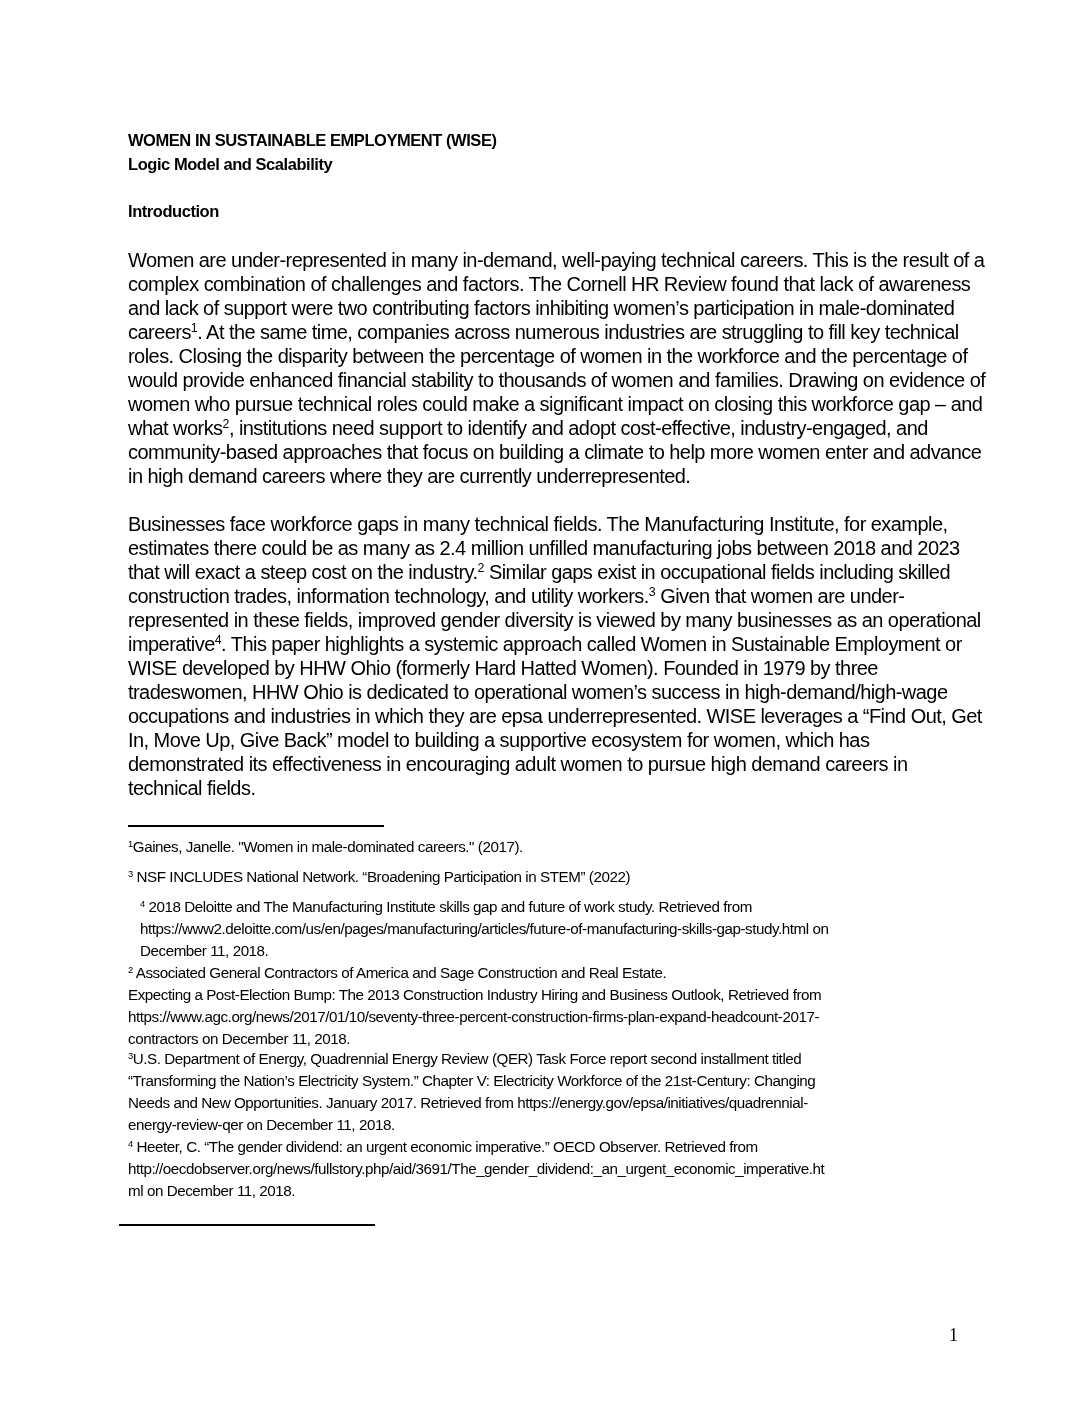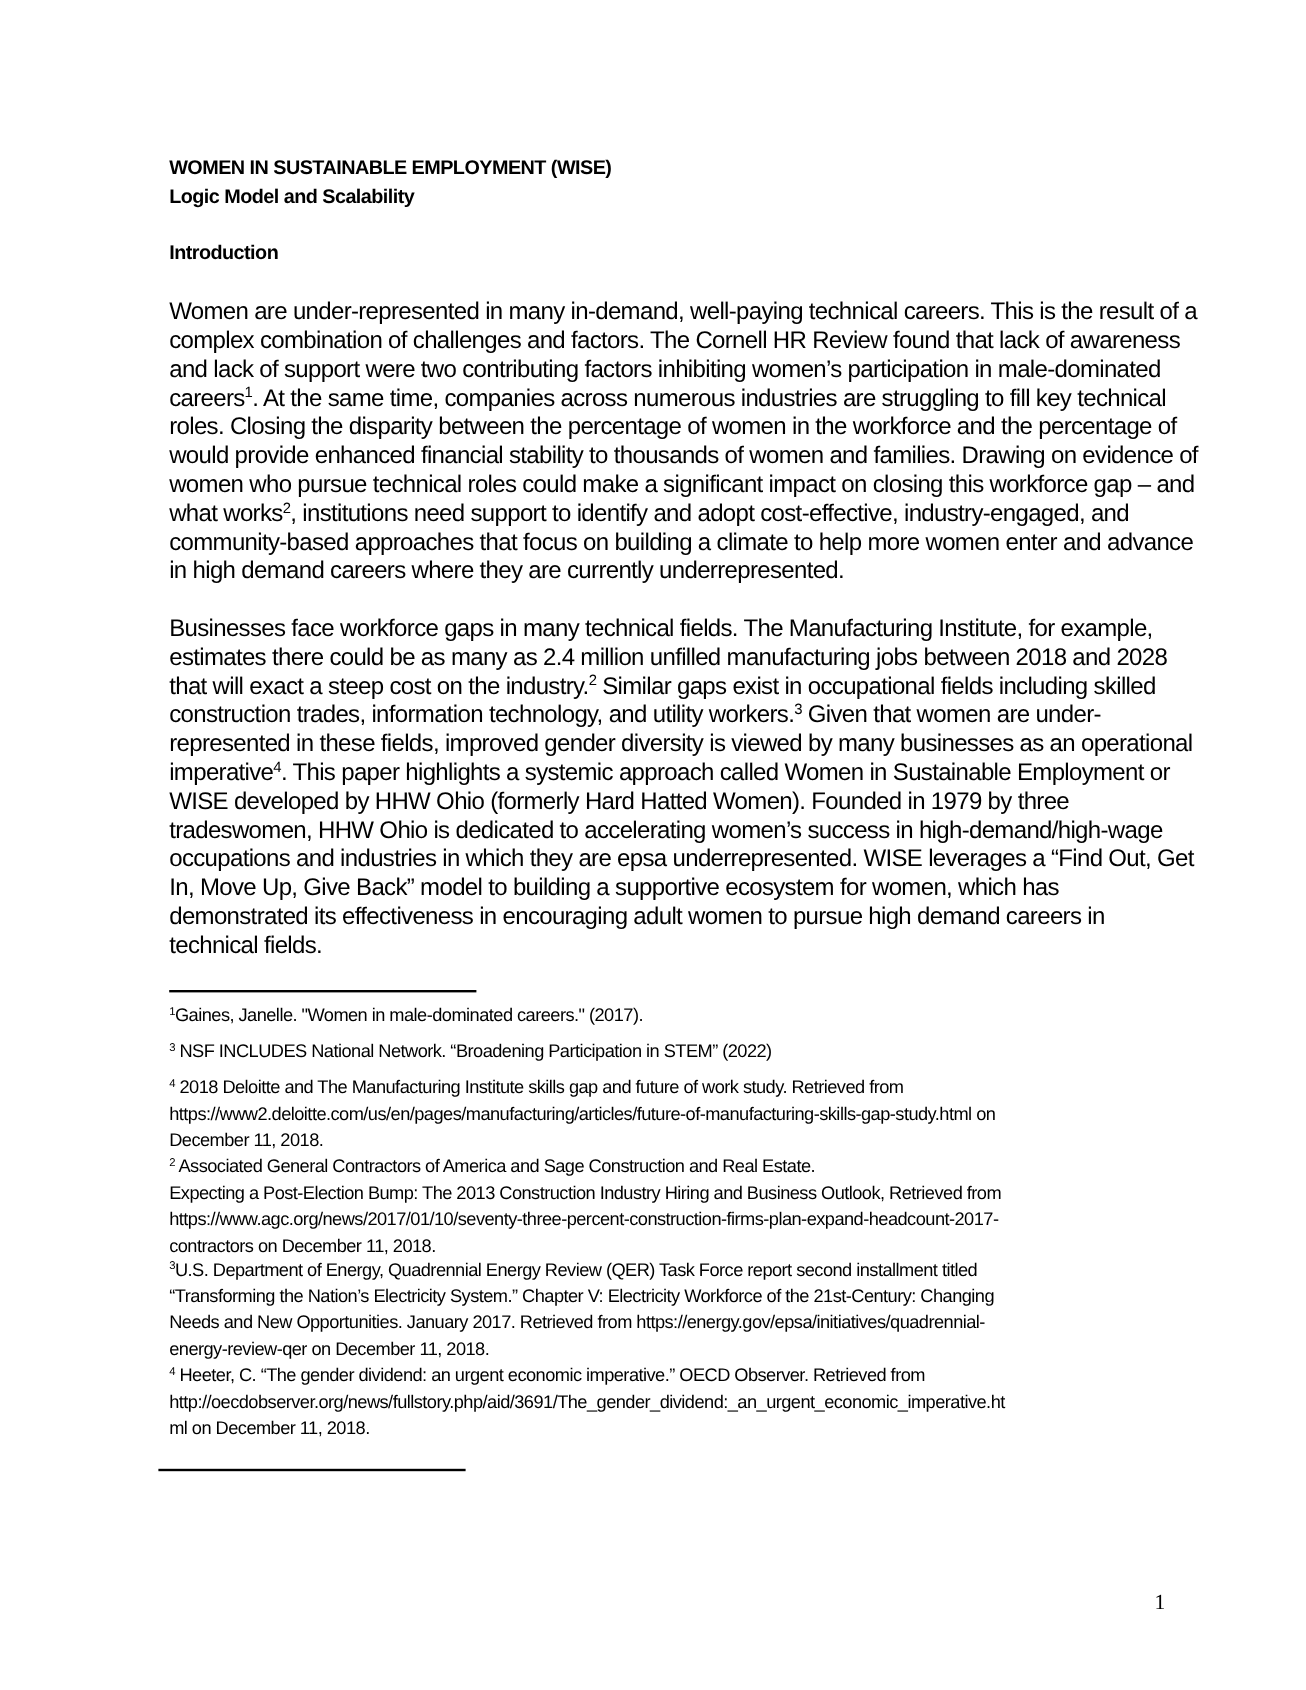--- a/index.html
+++ b/index.html
@@ -1,17 +1,17 @@
 <!DOCTYPE html>
 <html><head>
 <meta charset="utf-8">
 <style>
   html, body { margin: 0; padding: 0; background: #ffffff; }
   body { width: 1088px; height: 1408px; position: relative; overflow: hidden; color: #000; }
-  .page { position: absolute; left: 13px; top: 0; width: 873px; height: 1408px; background: #fff; }
+  .page { position: absolute; left: 0; top: 0; width: 873px; height: 1408px; background: #fff; }
   .t { position: absolute; left: 128px; white-space: nowrap; font-family: "Liberation Sans Narrow", "Liberation Sans", sans-serif; }
   .h { font-weight: bold; font-size: 16.5px; letter-spacing: -0.45px; }
   .body { font-size: 20px; letter-spacing: -0.55px; line-height: 24px; }
   .fn { font-size: 15.2px; letter-spacing: -0.45px; line-height: 22px; }
   sup { font-size: 0.62em; line-height: 0; vertical-align: 0.55em; }
   .rule { position: absolute; height: 2px; background: #000; }
   .pnum { position: absolute; left: 949px; top: 1325px; font-family: "Liberation Serif", serif; font-size: 18px; }
 </style>
 </head>
 <body>
@@ -28,43 +28,43 @@
       <div>careers<sup>1</sup>.  At the same time, companies across numerous industries are struggling to fill key technical</div>
       <div>roles.  Closing the disparity between the percentage of women in the workforce and the percentage of</div>
       <div>would provide enhanced financial stability to thousands of women and families. Drawing on evidence of</div>
       <div>women who pursue technical roles could make a significant impact on closing this workforce gap – and</div>
       <div>what works<sup>2</sup>, institutions need support to identify and adopt cost-effective, industry-engaged, and</div>
       <div>community-based approaches that focus on building a climate to help more women enter and advance</div>
       <div>in high demand careers where they are currently underrepresented.</div>
     </div>
   <div id="para-1" class="t body" style="top:512px">
       <div>Businesses face workforce gaps in many technical fields. The Manufacturing Institute, for example,</div>
-      <div>estimates there could be as many as 2.4 million unfilled manufacturing jobs between 2018 and 2028</div>
+      <div>estimates there could be as many as 2.4 million unfilled manufacturing jobs between 2018 and 2023</div>
       <div>that will exact a steep cost on the industry.<sup>2</sup> Similar gaps exist in occupational fields including skilled</div>
       <div>construction trades, information technology, and utility workers.<sup>3</sup> Given that women are under-</div>
       <div>represented in these fields, improved gender diversity is viewed by many businesses as an operational</div>
       <div>imperative<sup>4</sup>. This paper highlights a systemic approach called Women in Sustainable Employment or</div>
       <div>WISE developed by HHW Ohio (formerly Hard Hatted Women). Founded in 1979 by three</div>
-      <div>tradeswomen, HHW Ohio is dedicated to accelerating women’s success in high-demand/high-wage</div>
+      <div>tradeswomen, HHW Ohio is dedicated to operational women’s success in high-demand/high-wage</div>
       <div>occupations and industries in which they are epsa underrepresented. WISE leverages a “Find Out, Get</div>
       <div>In, Move Up, Give Back” model to building a supportive ecosystem for women, which has</div>
       <div>demonstrated its effectiveness in  encouraging adult women to pursue high demand careers in</div>
       <div>technical fields.</div>
     </div>
 
   <div class="rule" style="left:128px; top:825px; width:256px;"></div>
 
   <div id="footnotes">
       <div class="t fn" style="top: 836px;">
         <div><sup>1</sup>Gaines, Janelle. "Women in male-dominated careers." (2017).</div>
       </div>
       <div class="t fn" style="top: 866px;">
         <div><sup>3</sup> NSF INCLUDES National Network. “Broadening Participation in STEM” (2022)</div>
       </div>
-      <div class="t fn" style="top: 896px;">
+      <div class="t fn" style="top: 896px; margin-left: 12px;">
         <div><sup>4</sup> 2018 Deloitte and The Manufacturing Institute skills gap and future of work study. Retrieved from</div>
         <div>https://www2.deloitte.com/us/en/pages/manufacturing/articles/future-of-manufacturing-skills-gap-study.html on</div>
         <div>December 11, 2018.</div>
       </div>
       <div class="t fn" style="top: 962px;">
         <div><sup>2</sup> Associated General Contractors of America and Sage Construction and Real Estate.</div>
         <div>Expecting a Post-Election Bump: The 2013 Construction Industry Hiring and Business Outlook,  Retrieved from</div>
         <div>https://www.agc.org/news/2017/01/10/seventy-three-percent-construction-firms-plan-expand-headcount-2017-</div>
         <div>contractors on December 11, 2018.</div>
       </div>

